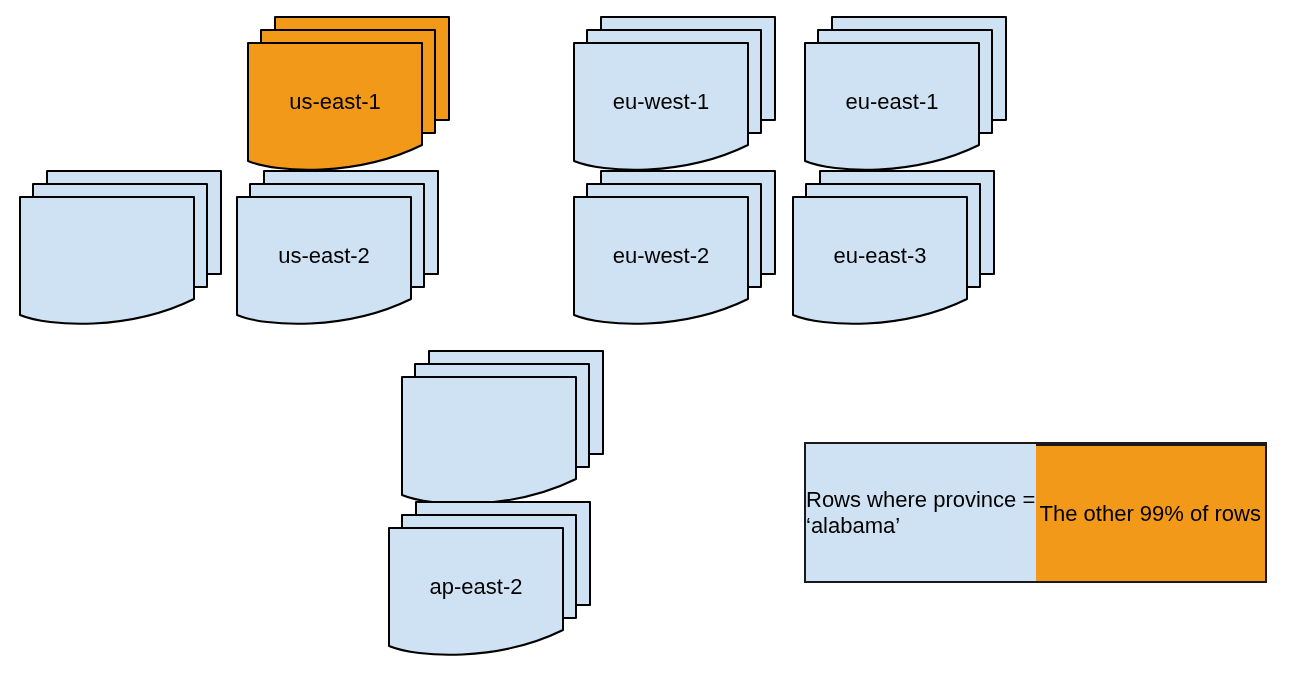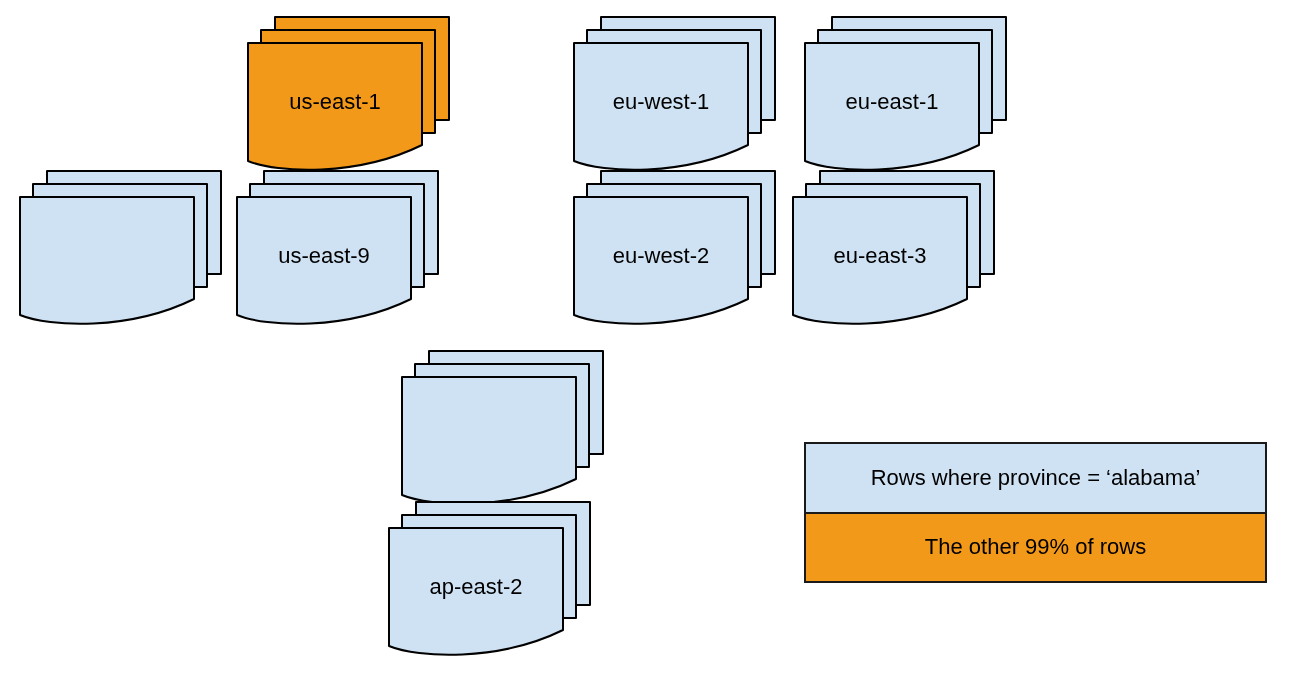--- a/index.html
+++ b/index.html
@@ -50,21 +50,21 @@
   }
   .legend {
     position: absolute;
     left: 804px;
     top: 442px;
     width: 463px;
     height: 141px;
     border: 2px solid #1a1a1a;
     box-sizing: border-box;
     display: flex;
-    flex-direction: column;
+    flex-direction: row;
   }
   .legend-row {
     --fill: #ffffff;
     flex: 1 1 0;
     background: var(--fill);
     display: flex;
     align-items: center;
     justify-content: center;
     font-size: 22px;
     color: #000000;
@@ -113,21 +113,21 @@
       <path class="page" d="M1,27 H175 V129 C110,161 30,157 1,145 Z"></path>
     </svg>
   </div>
 
   <div class="doc-stack" style="left: 236px; top: 170px; --fill: #cfe2f3;">
     <svg viewBox="0 0 204 160" aria-hidden="true">
       <rect class="page" x="28" y="1" width="174" height="103"></rect>
       <rect class="page" x="14" y="14" width="174" height="103"></rect>
       <path class="page" d="M1,27 H175 V129 C110,161 30,157 1,145 Z"></path>
     </svg>
-    <span class="label">us-east-9</span>
+    <span class="label">us-east-2</span>
   </div>
 
   <div class="doc-stack" style="left: 573px; top: 170px; --fill: #cfe2f3;">
     <svg viewBox="0 0 204 160" aria-hidden="true">
       <rect class="page" x="28" y="1" width="174" height="103"></rect>
       <rect class="page" x="14" y="14" width="174" height="103"></rect>
       <path class="page" d="M1,27 H175 V129 C110,161 30,157 1,145 Z"></path>
     </svg>
     <span class="label">eu-west-2</span>
   </div>

